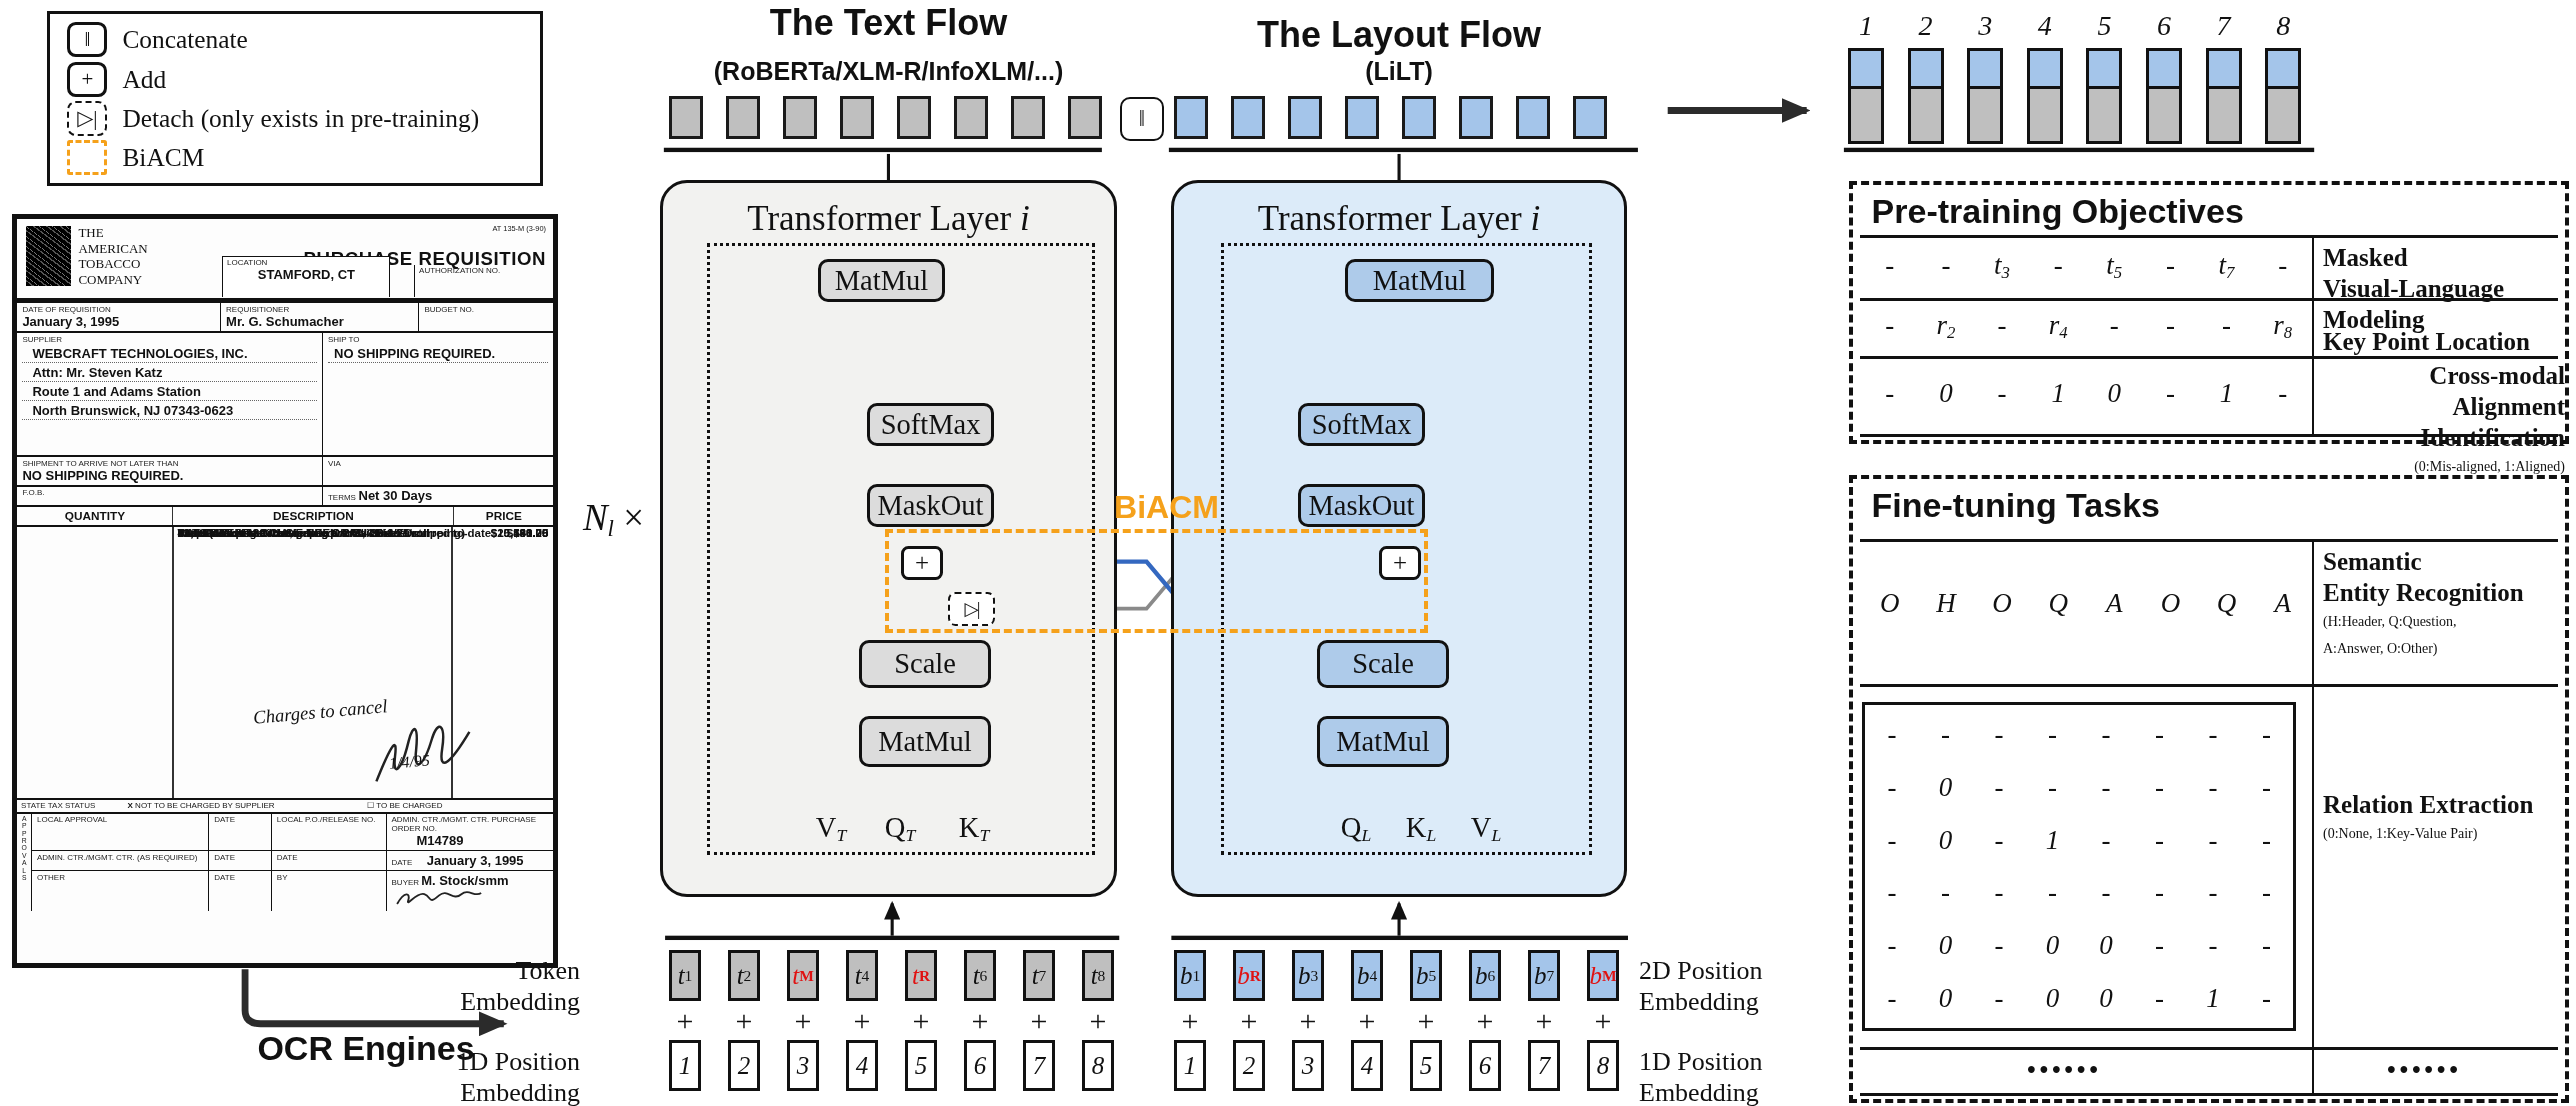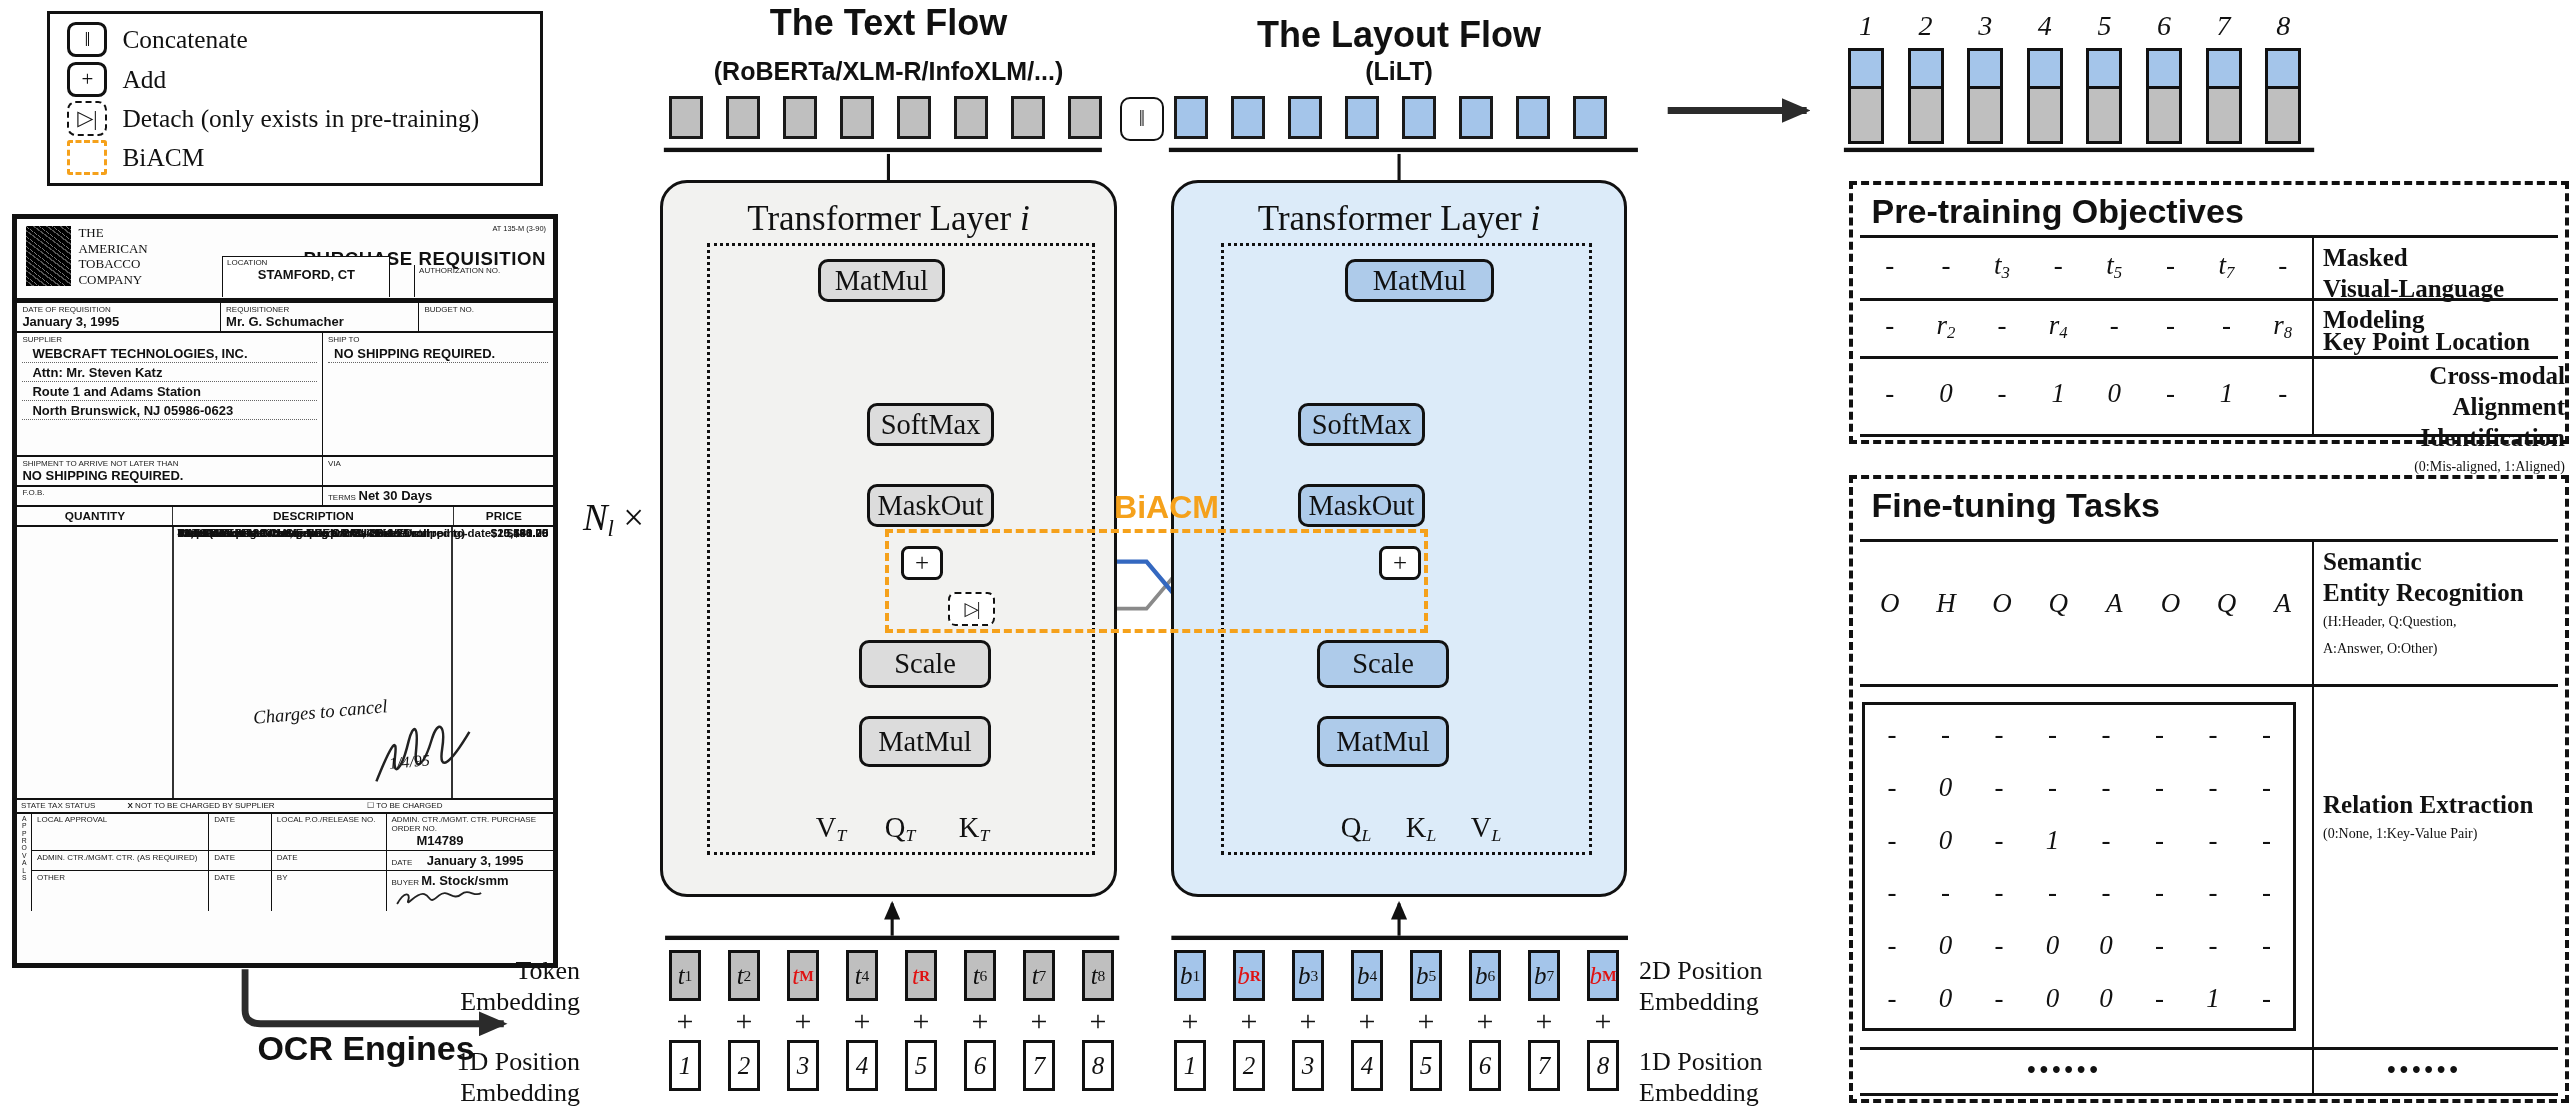--- a/index.html
+++ b/index.html
@@ -222,28 +222,28 @@
     </div>
     <div class="dcell" style="width:37%;">
       <div class="cell-label">REQUISITIONER</div>
       <div class="bval">Mr. G. Schumacher</div>
     </div>
     <div class="dcell" style="width:25%;border-right:none;">
       <div class="cell-label">BUDGET NO.</div>
     </div>
   </div>
 
-  <div class="drow" style="height:122px;justify-content:flex-end;">
+  <div class="drow" style="height:122px;">
     <div class="dcell" style="width:57%;">
       <div class="cell-label">SUPPLIER</div>
       <div>
         <div class="bval dotted-lead" style="padding:1.9px 0 1.2px 10px;">WEBCRAFT TECHNOLOGIES, INC.</div>
           <div class="bval dotted-lead" style="padding:1.9px 0 1.2px 10px;">Attn: Mr. Steven Katz</div>
           <div class="bval dotted-lead" style="padding:1.9px 0 1.2px 10px;">Route 1 and Adams Station</div>
-          <div class="bval dotted-lead" style="padding:1.9px 0 1.2px 10px;">North Brunswick, NJ 05986-0623</div>
+          <div class="bval dotted-lead" style="padding:1.9px 0 1.2px 10px;">North Brunswick, NJ 07343-0623</div>
       </div>
     </div>
     <div class="dcell" style="width:43%;border-right:none;">
       <div class="cell-label">SHIP TO</div>
       <div class="bval dotted-lead" style="padding:1.9px 0 1.2px 6.2px;">NO SHIPPING REQUIRED.</div>
     </div>
   </div>
 
   <div class="drow">
     <div class="dcell" style="width:57%;">

